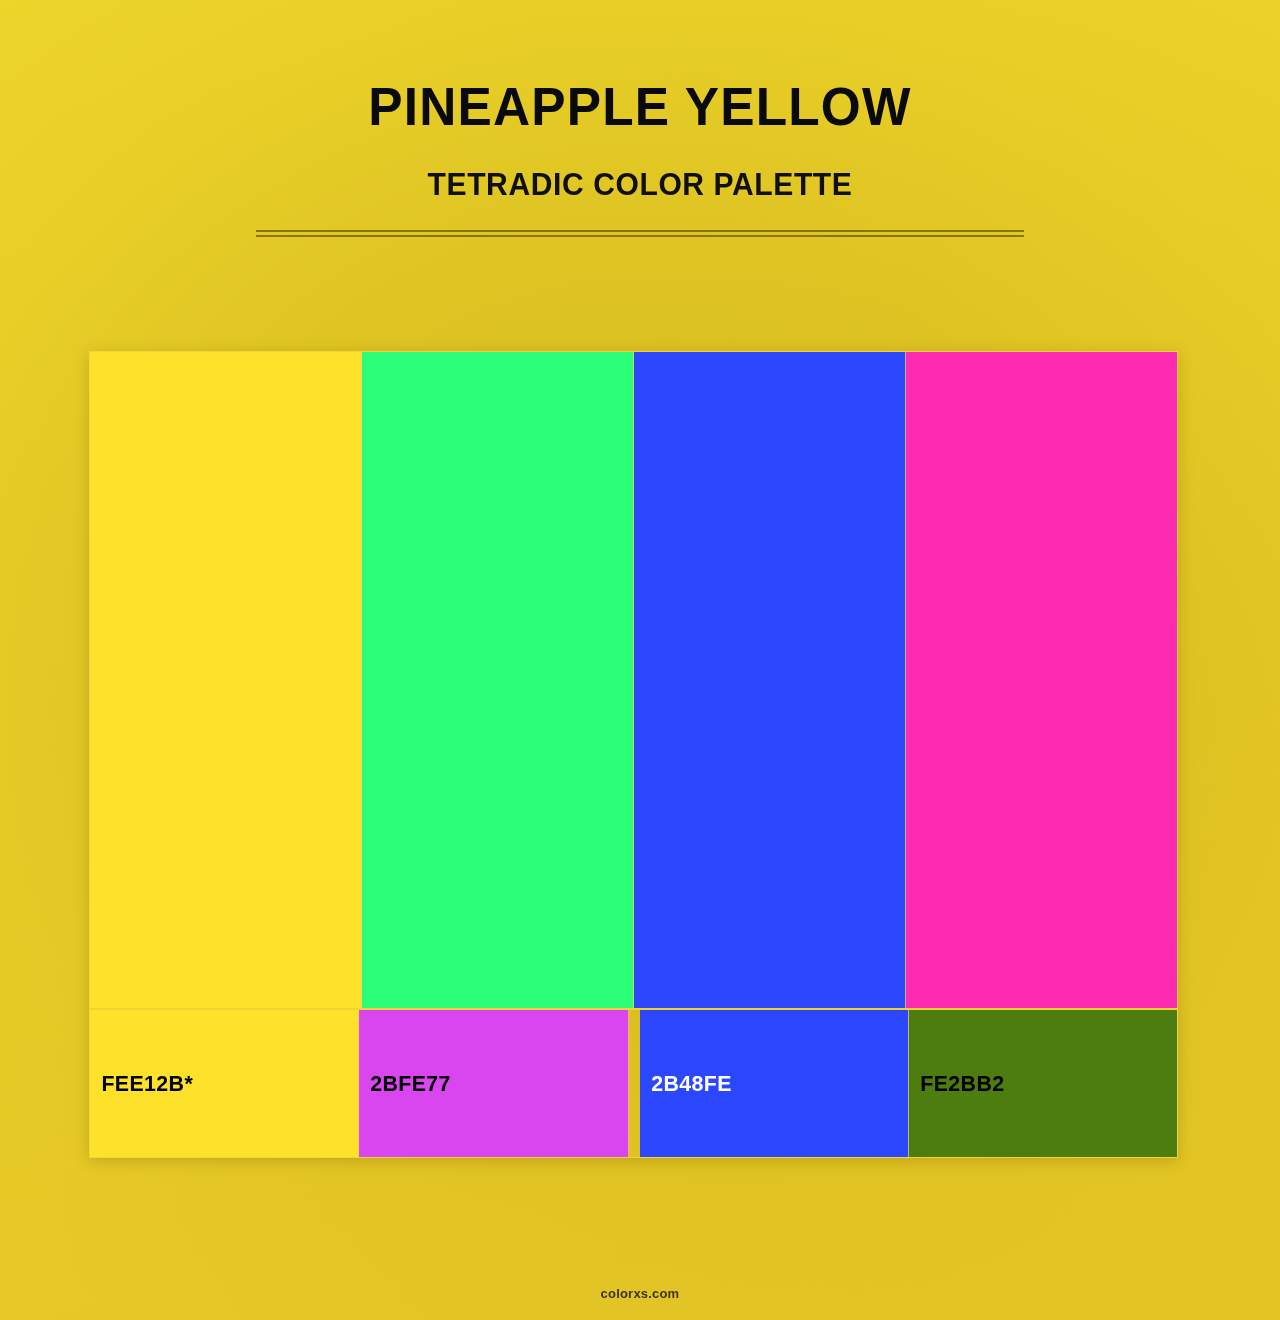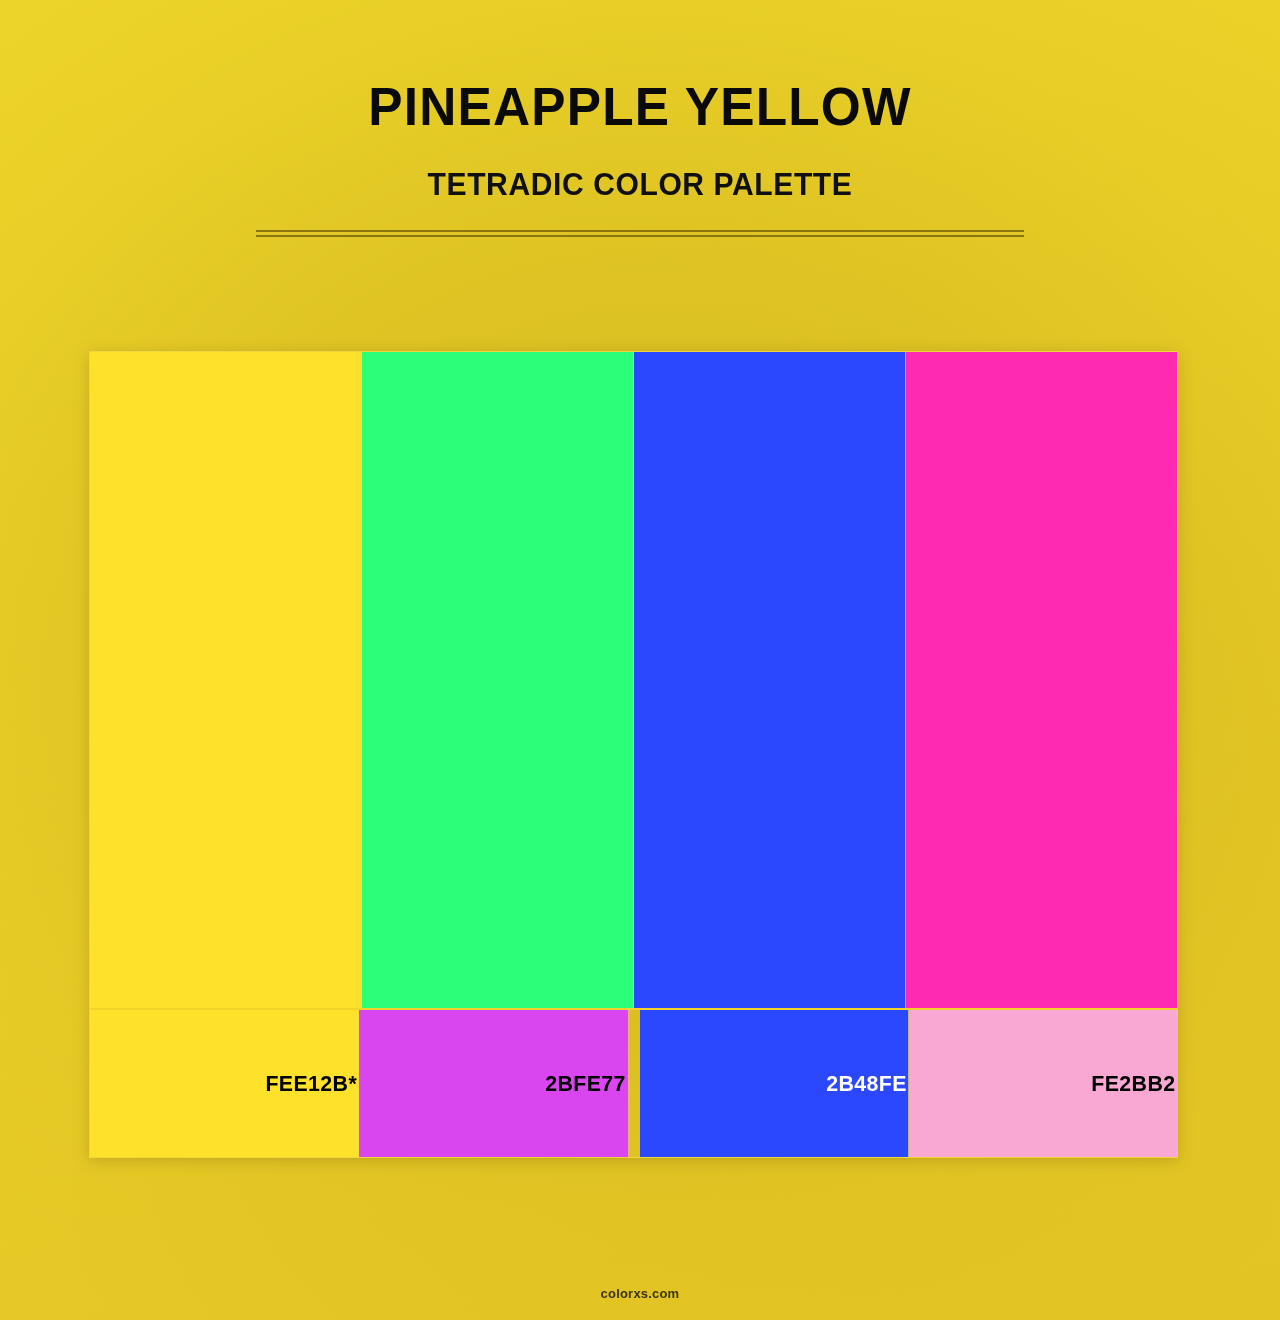--- a/index.html
+++ b/index.html
@@ -122,22 +122,23 @@
     height: 100%;
     border-right: 1px solid rgba(245,215,70,0.75);
   }
   .swatch-cell:last-child { border-right: none; }
 
   .label-cell {
     flex: 1 1 0;
     height: 100%;
     display: flex;
     align-items: center;
-    justify-content: flex-end;
+    justify-content: flex-start;
     border-right: 1px solid rgba(245,215,70,0.75);
+    padding-left: 10px;
   }
   .label-cell:last-child { border-right: none; }
 
   .label-text {
     font-size: 22px;
     font-weight: 700;
     letter-spacing: 0.4px;
     transform: scaleX(0.97);
     white-space: nowrap;
   }
@@ -185,21 +186,21 @@
     <div id="label-row">
       <div class="label-cell" style="background-color: rgb(254, 225, 43);">
         <span class="label-text" style="color: rgb(0, 0, 0);">FEE12B*</span>
       </div>
       <div class="label-cell" style="background-color: #d946ef;">
         <span class="label-text" style="color: rgb(0, 0, 0);">2BFE77</span>
       </div>
       <div class="label-cell" style="background-color: rgb(43, 72, 254); margin-left: 11px;">
         <span class="label-text" style="color: rgb(255, 255, 255);">2B48FE</span>
       </div>
-      <div class="label-cell" style="background-color: #f9a8d4;">
+      <div class="label-cell" style="background-color: #4d7c0f;">
         <span class="label-text" style="color: rgb(0, 0, 0);">FE2BB2</span>
       </div>
     </div>
 
   </div>
 
   <div id="footer-credit">colorxs.com</div>
 
 </div>
 

